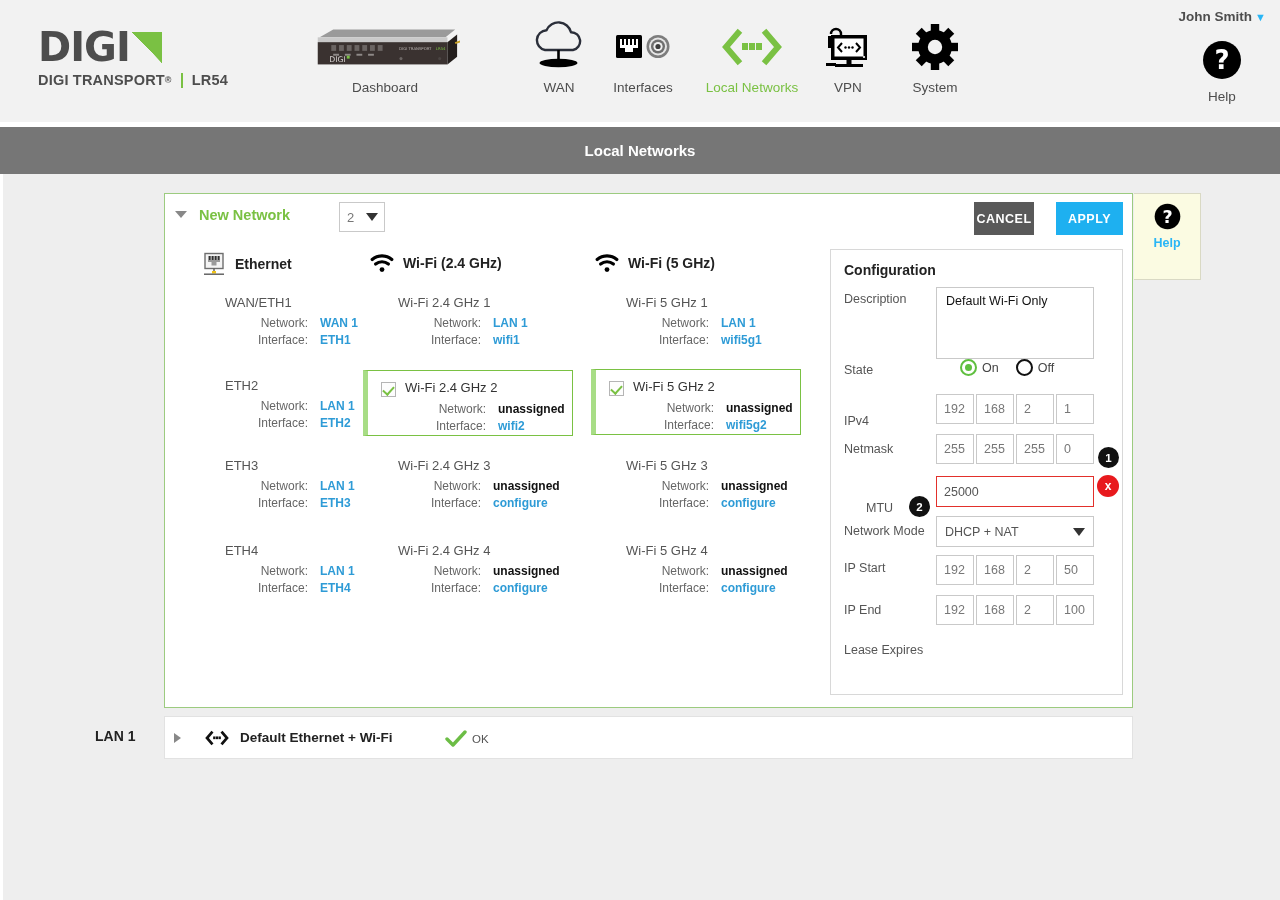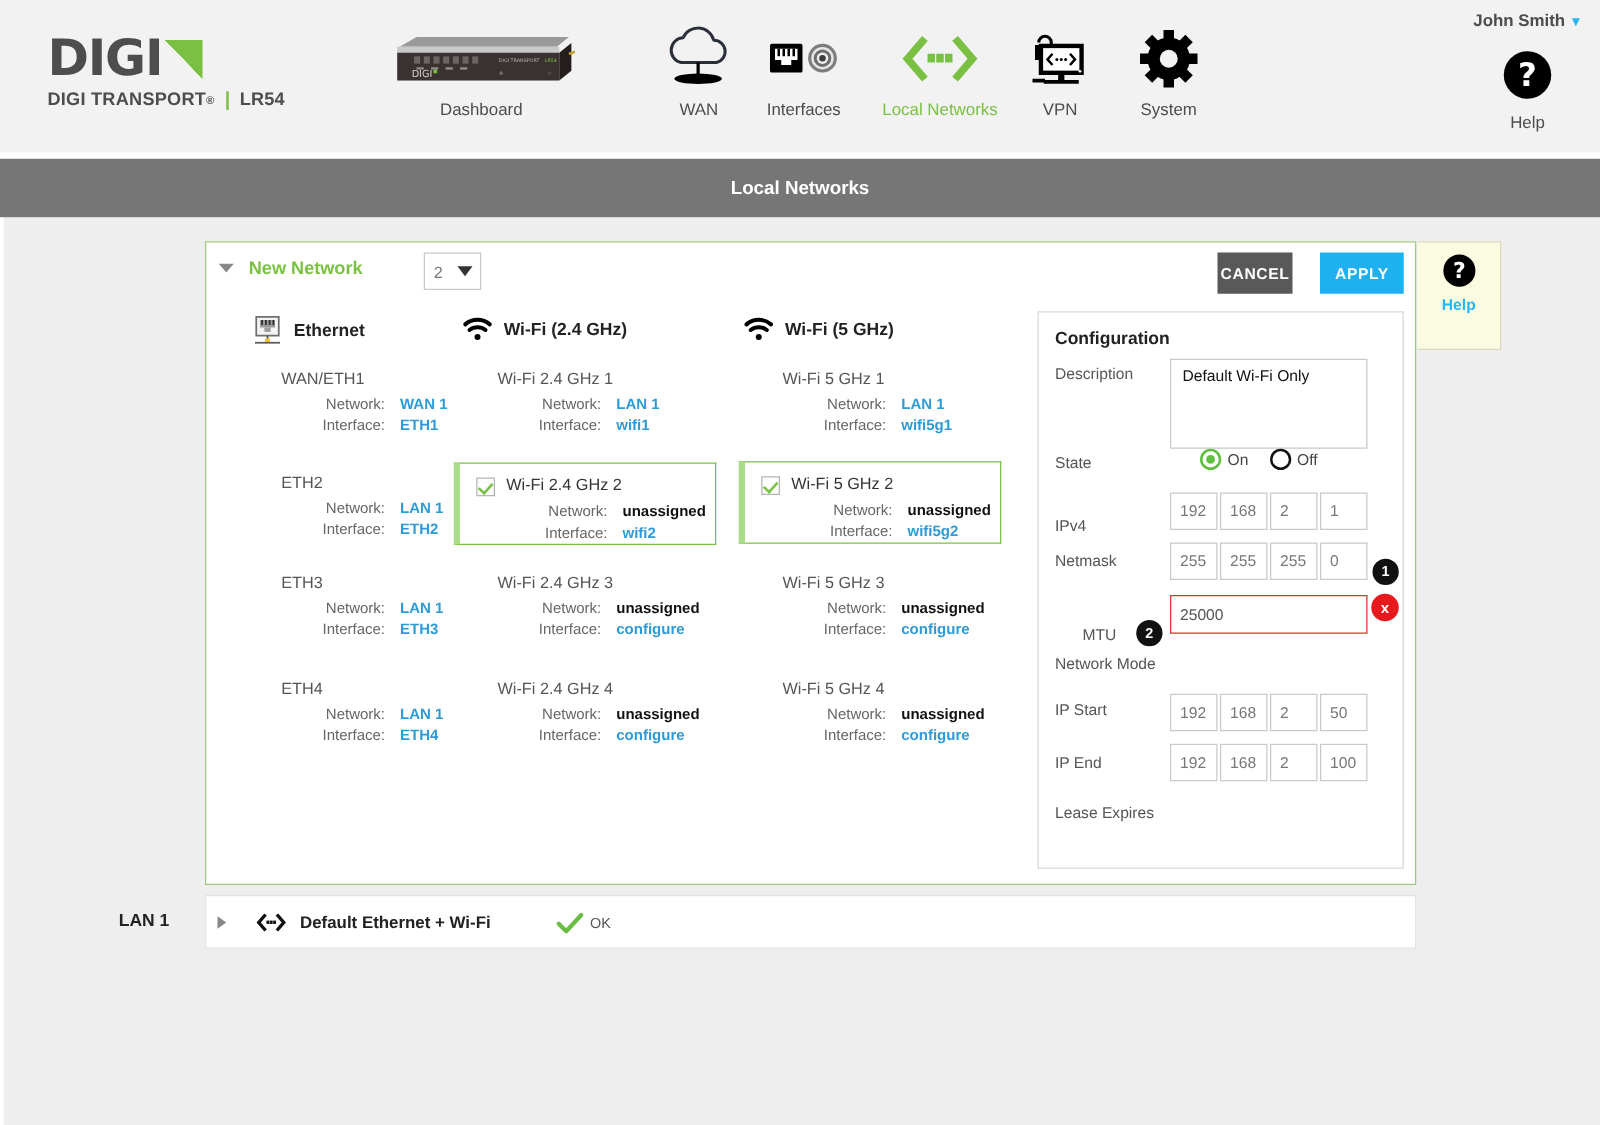--- a/index.html
+++ b/index.html
@@ -614,20 +614,24 @@
       <input class="octet" value="255" style="">
       <input class="octet" value="255" style="">
       <input class="octet" value="255" style="">
       <input class="octet" value="0" style="">
     </div>
 
     <div class="cfg-lbl" style="top:251px;margin-left:22px;">MTU</div>
     <input class="mtu-box" style="top: 226px;" value="25000">
 
     <div class="cfg-lbl" style="top:274px;">Network Mode</div>
+    <div class="select-box" style="top:266px;">
+      <span class="sv">DHCP + NAT</span>
+      <span class="sd"></span>
+    </div>
 
     <div class="cfg-lbl" style="top:311px;">IP Start</div>
     <div class="octets" style="top:305px;">
       <input class="octet" value="192" style="">
       <input class="octet" value="168" style="">
       <input class="octet" value="2" style="">
       <input class="octet" value="50" style="">
     </div>
 
     <div class="cfg-lbl" style="top:353px;text-align:right;">IP End</div>

